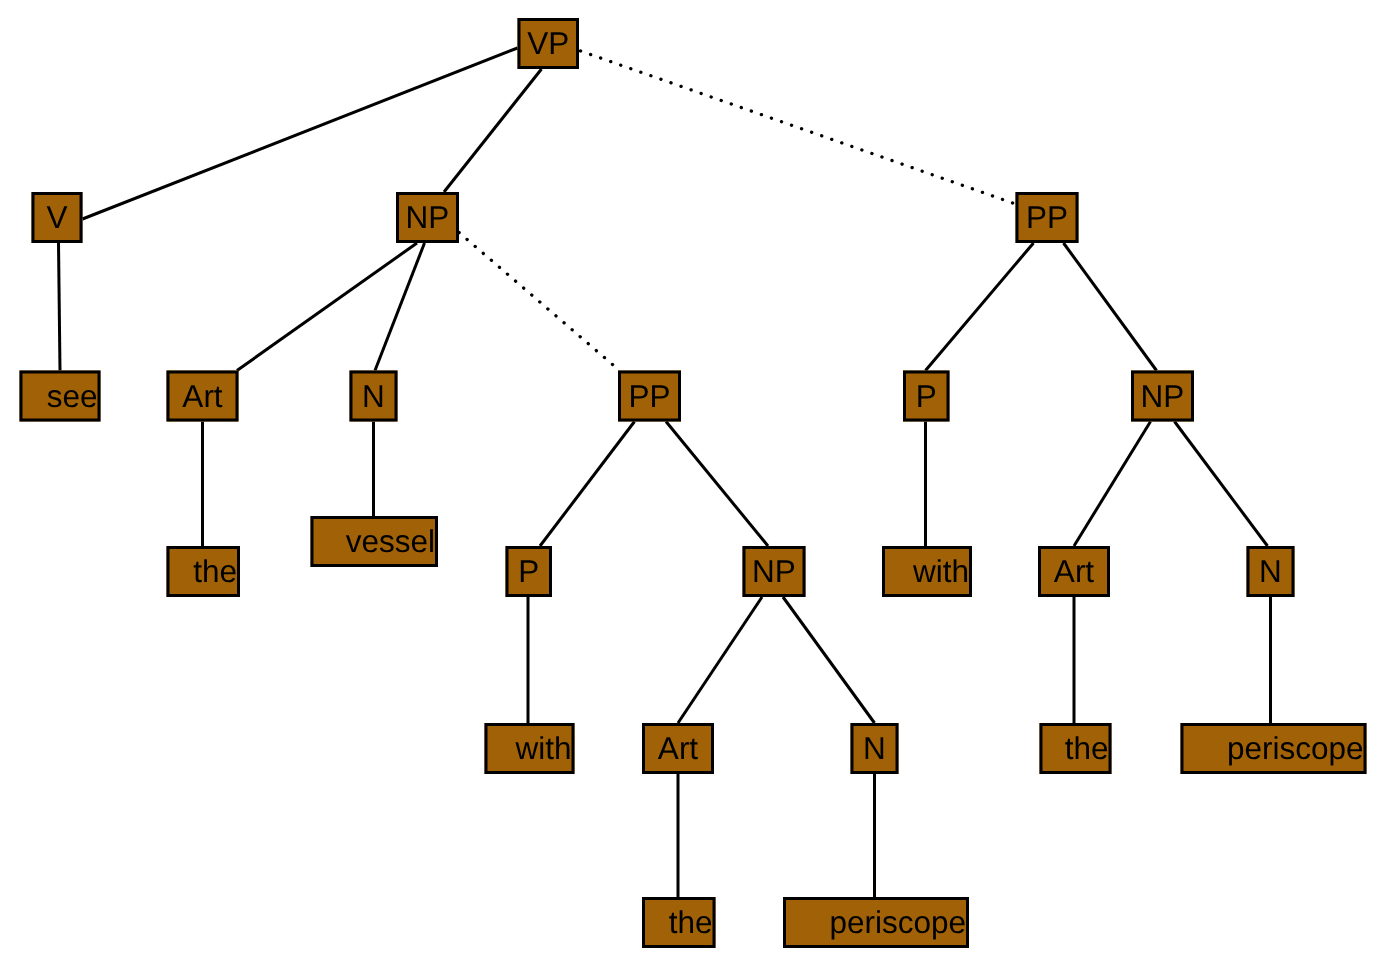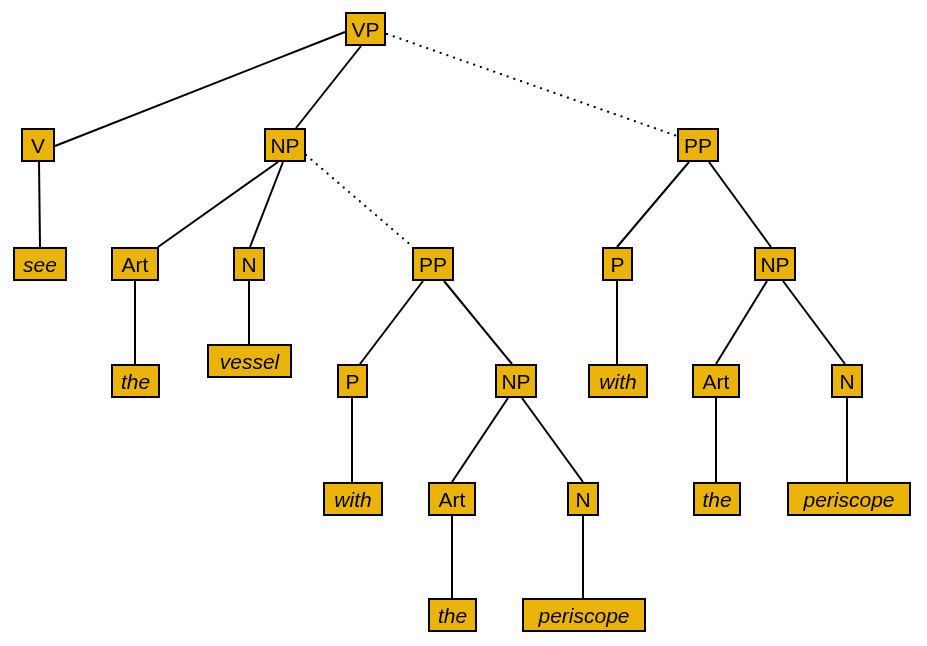--- a/index.html
+++ b/index.html
@@ -19,32 +19,32 @@
     position: absolute;
     left: 0;
     top: 0;
     width: 927px;
     height: 646px;
   }
   .node {
     position: absolute;
     box-sizing: border-box;
     border: 2px solid #000000;
-    background: #eab308;
+    background: #a16207;
     color: #000000;
     display: flex;
     align-items: center;
     justify-content: center;
     font-family: "Liberation Sans", sans-serif;
     font-size: 21px;
     line-height: 1;
     white-space: nowrap;
   }
   .node.terminal {
-    font-style: italic;
+    justify-content: flex-end;
   }
   .node.category {
     font-style: normal;
   }
 </style>
 </head>
 <body>
 
 <div id="canvas">
   <svg id="edges" viewBox="0 0 927 646" xmlns="http://www.w3.org/2000/svg">

